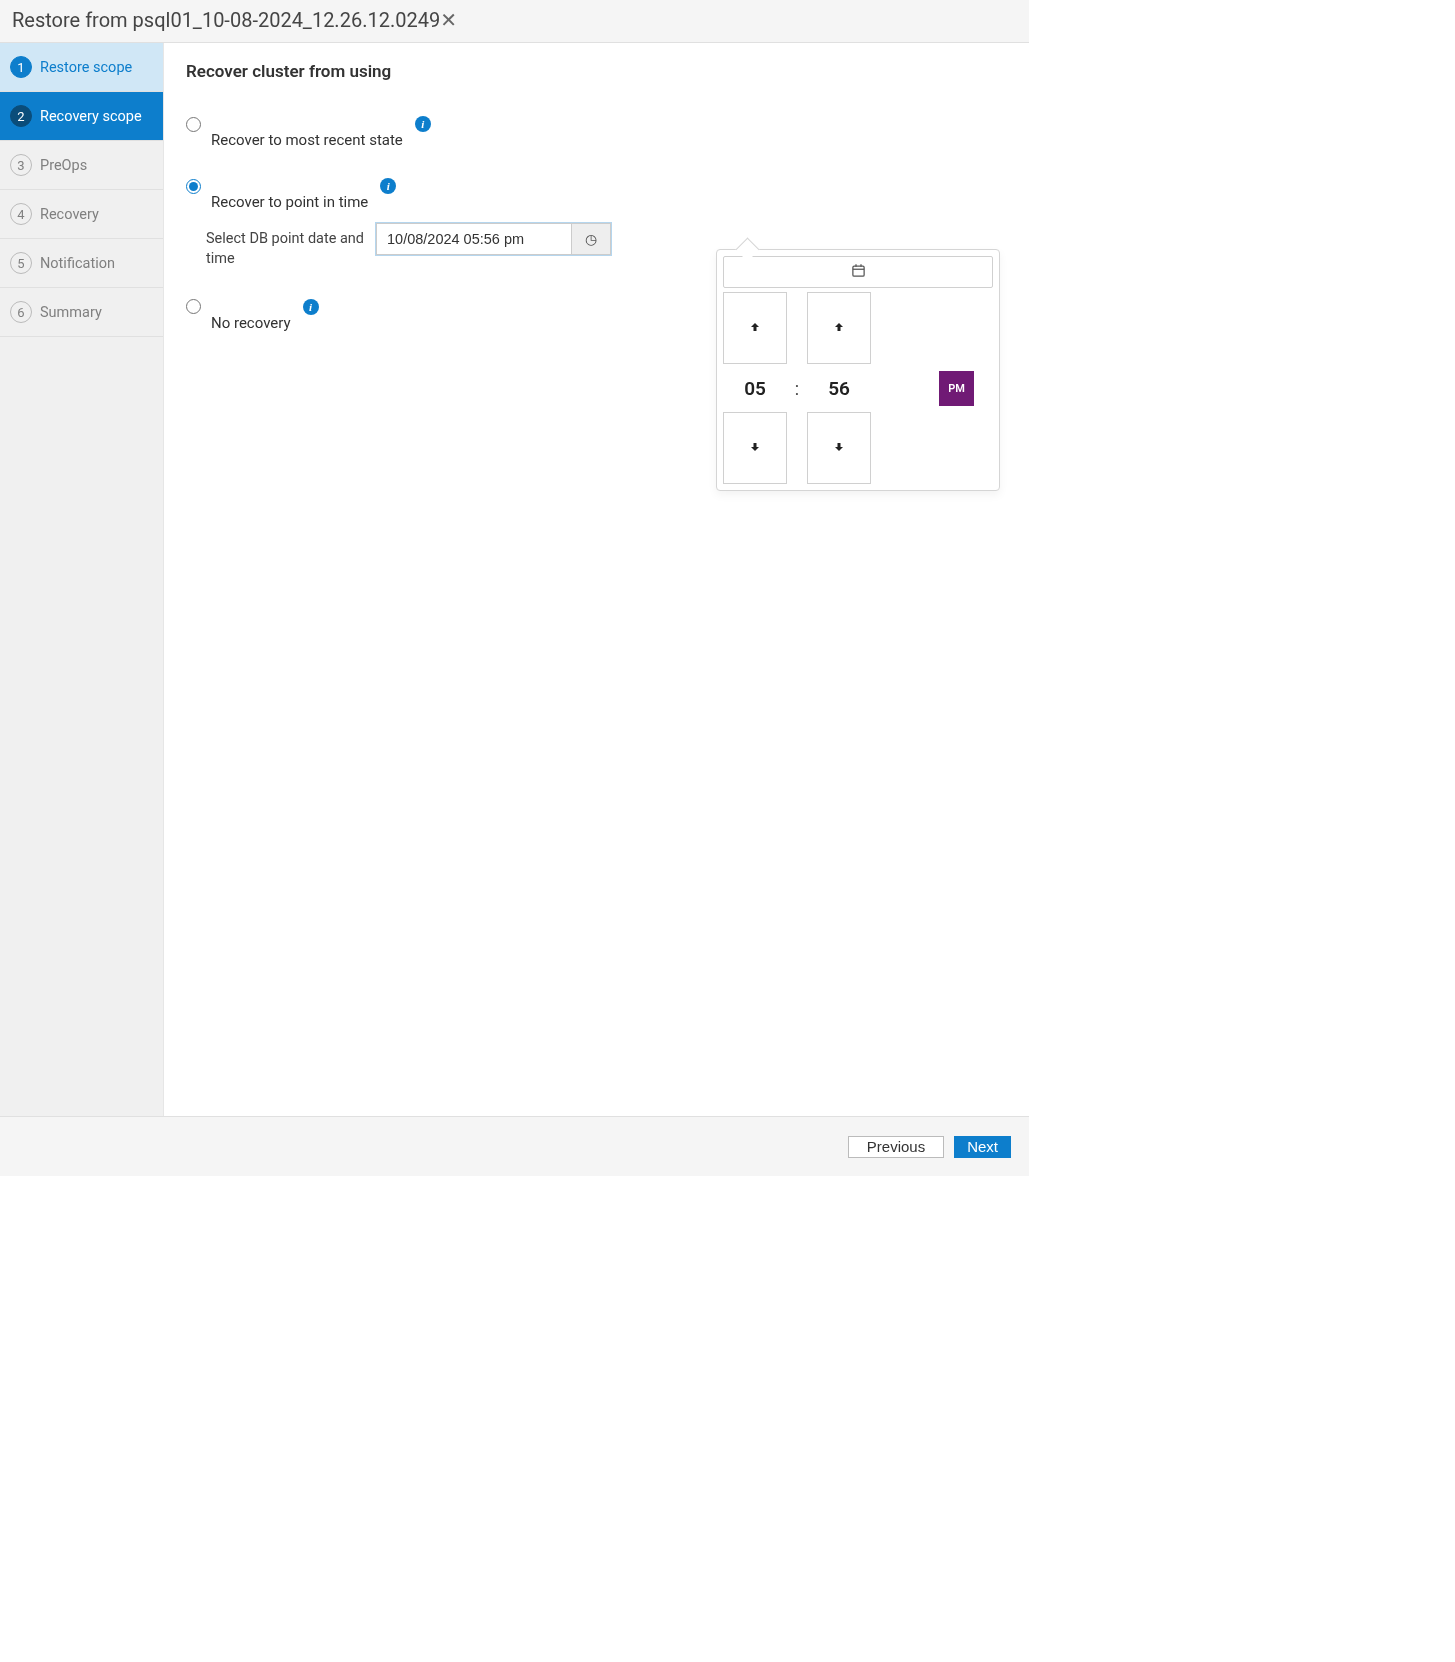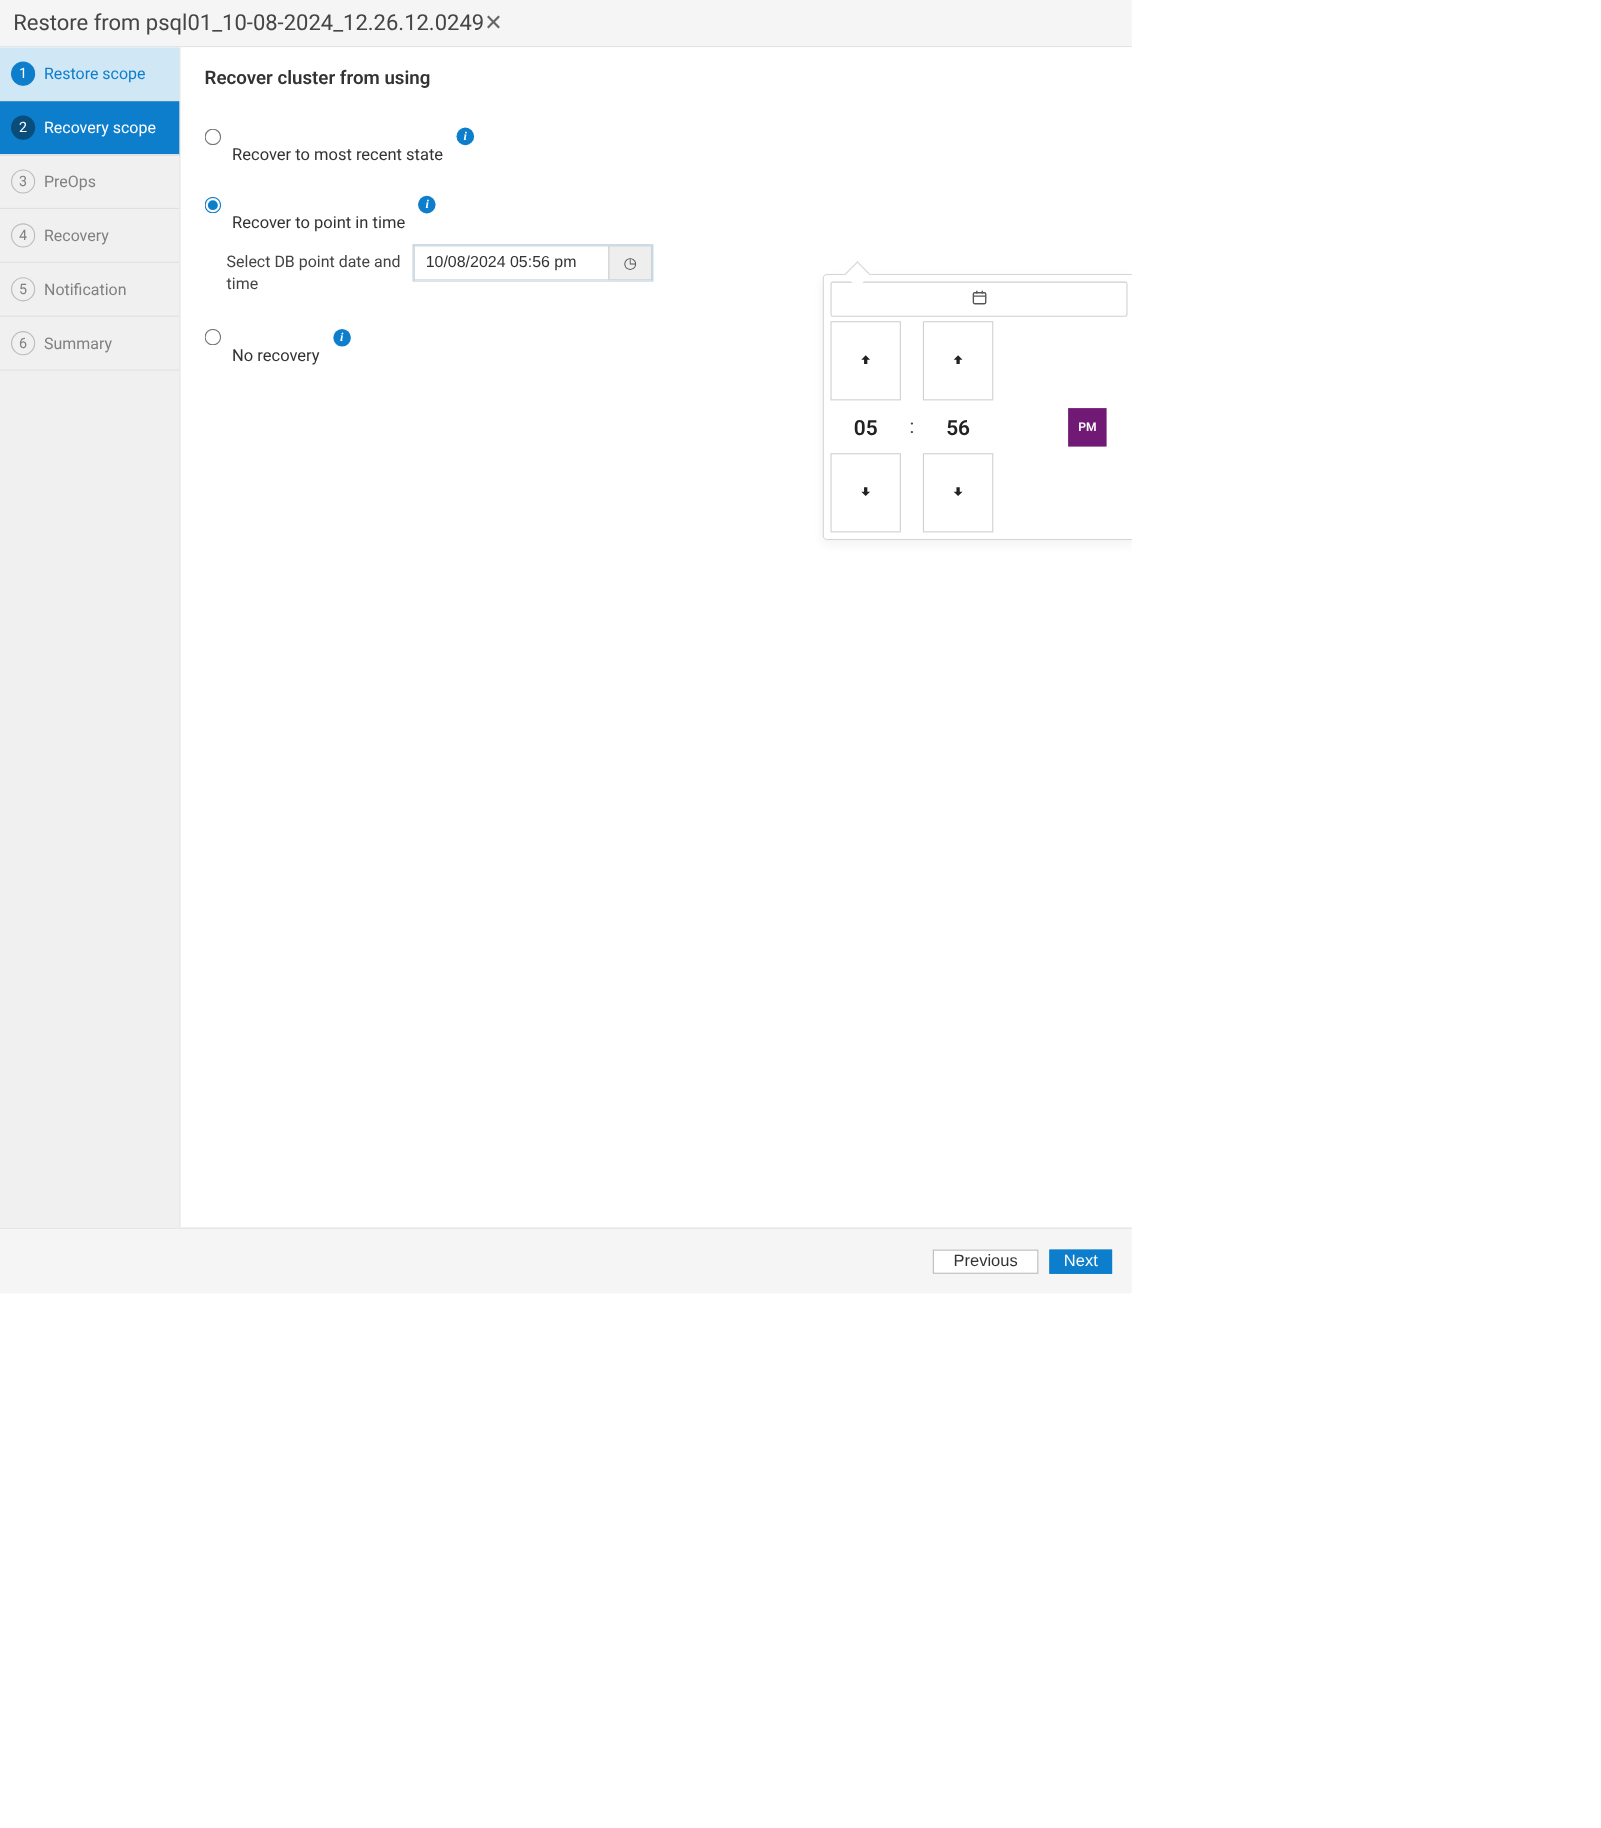--- a/index.html
+++ b/index.html
@@ -134,21 +134,21 @@
     font-size:14.5px;
     color:#444;
     line-height:1.4;
     padding-top:6px;
   }
   .dt-wrap {
     display:flex;
     box-shadow: 0 0 0 1px #b5d6ee;
   }
   .dt-input {
-    width:177px;
+    width:195px;
     height:32px;
     border:1px solid #ccc;
     border-right:none;
     padding:0 10px;
     font-size:14.5px;
     color:#333;
     outline:none;
   }
   .dt-btn {
     width:40px;height:32px;
@@ -162,21 +162,20 @@
   .popover {
     position:absolute;
     top:206px;
     left:552px;
     width:284px;
     background:#fff;
     border:1px solid #d5d5d5;
     border-radius:4px;
     padding:6px;
     box-shadow: 0 4px 10px rgba(0,0,0,0.05);
-    margin-left: 32px;
   }
   .popover::before {
     content:"";
     position:absolute;
     top:-9px;left:22px;
     width:16px;height:16px;
     background:#fff;
     border-left:1px solid #d5d5d5;
     border-top:1px solid #d5d5d5;
     transform:rotate(45deg);

